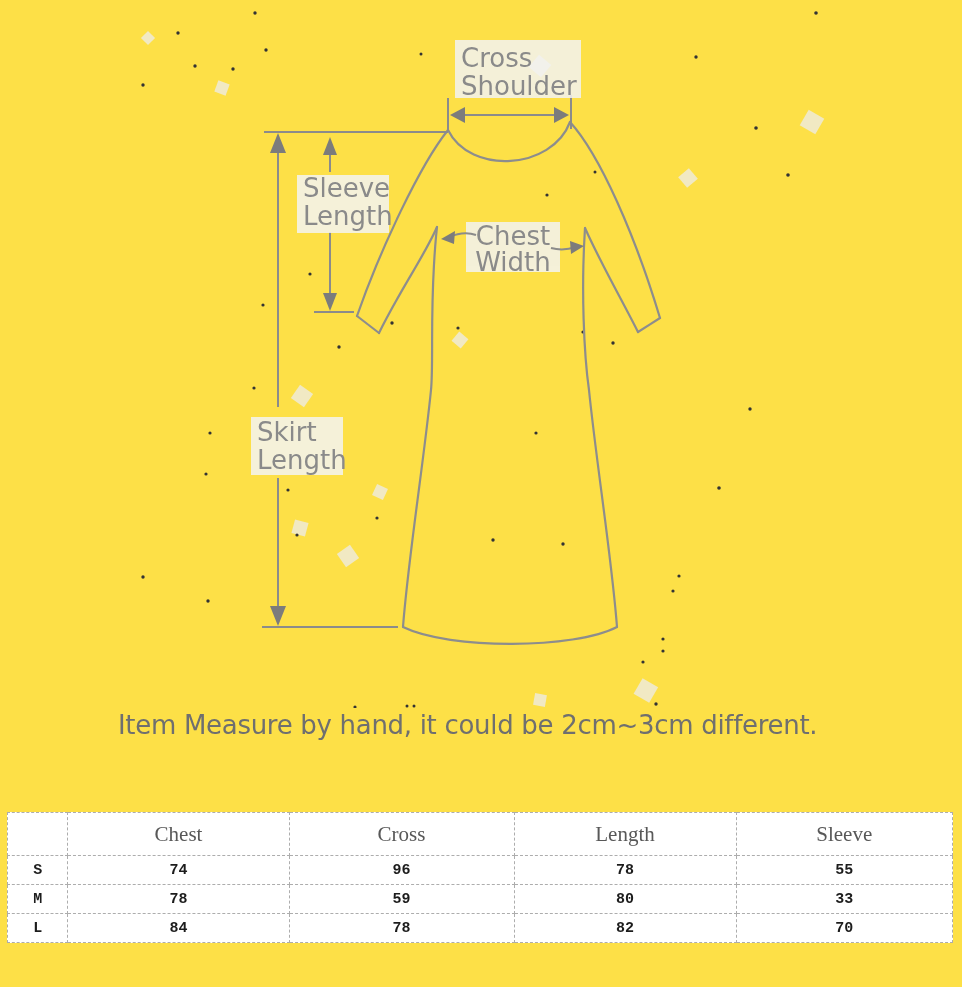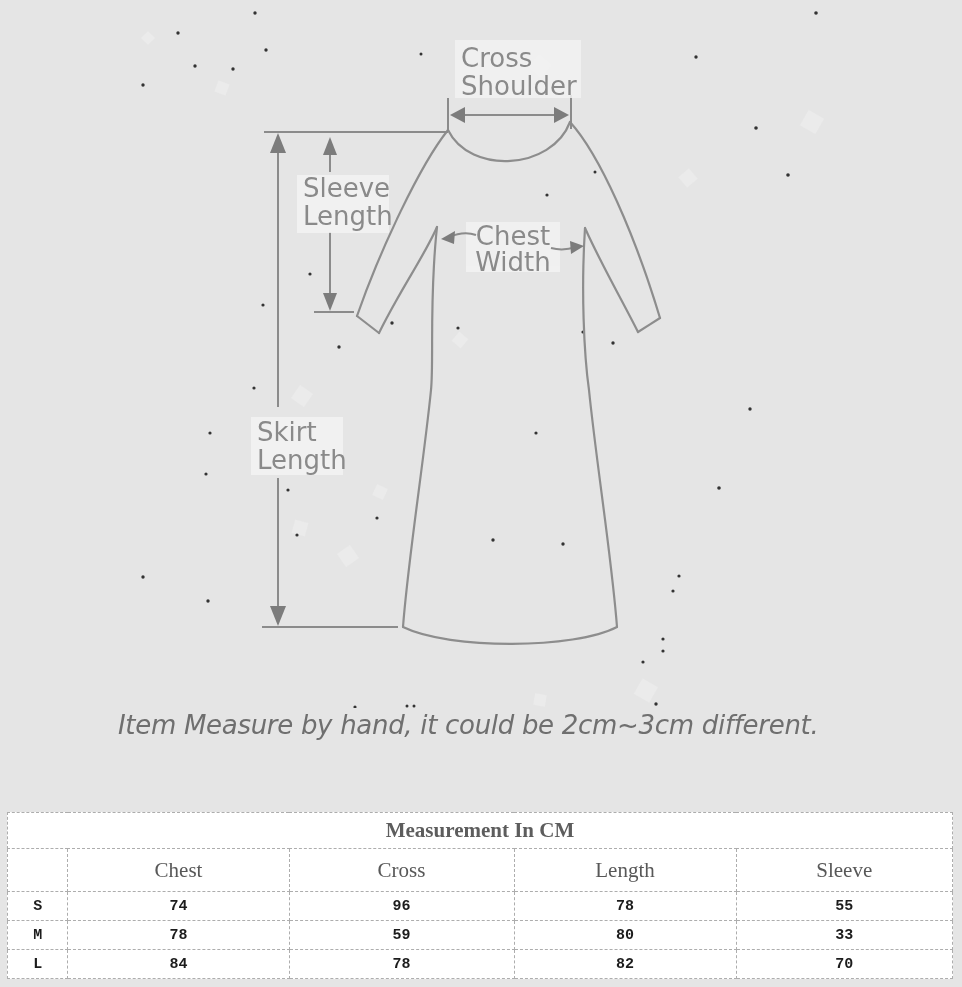--- a/index.html
+++ b/index.html
@@ -1,24 +1,24 @@
 <!DOCTYPE html>
 <html><head>
 <meta charset="utf-8">
 <style>
   html,body{margin:0;padding:0;background:#ffffff;}
   .stage{
-    position:relative;width:962px;height:987px;background:#e5e5e5;overflow:hidden;
+    position:relative;width:962px;height:987px;background:#fde047;overflow:hidden;
     font-family:"DejaVu Sans",sans-serif;
   }
   .diagram-svg{position:absolute;left:0;top:0;}
   .note{
     position:absolute;left:118px;top:710px;width:760px;
     font-size:26px;letter-spacing:-0.3px;color:#6f6f6f;
-    font-family:"DejaVu Sans",sans-serif;white-space:nowrap;font-style:italic;
+    font-family:"DejaVu Sans",sans-serif;white-space:nowrap;
   }
   table.size-table{
     position:absolute;left:7px;top:812px;width:946px;
     border-collapse:collapse;table-layout:fixed;background:#fff;
   }
   table.size-table td,table.size-table th{
     border:1px dashed #adadad;text-align:center;vertical-align:middle;padding:0;
   }
   tr.title-row td{
     height:35px;font-family:"Liberation Serif","DejaVu Serif",serif;
@@ -176,23 +176,20 @@
 
   <table class="size-table">
     <colgroup>
       <col class="c-size">
         <col class="c-chest">
         <col class="c-waist">
         <col class="c-length">
         <col class="c-sleeve">
     </colgroup>
     <tbody>
-      <tr class="title-row">
-        <td colspan="5">Measurement In CM</td>
-      </tr>
       <tr class="head-row">
         <th></th>
         <th>Chest</th>
         <th>Cross</th>
         <th>Length</th>
         <th>Sleeve</th>
       </tr>
       <tr class="data-row">
         <td>S</td>
         <td>74</td>

